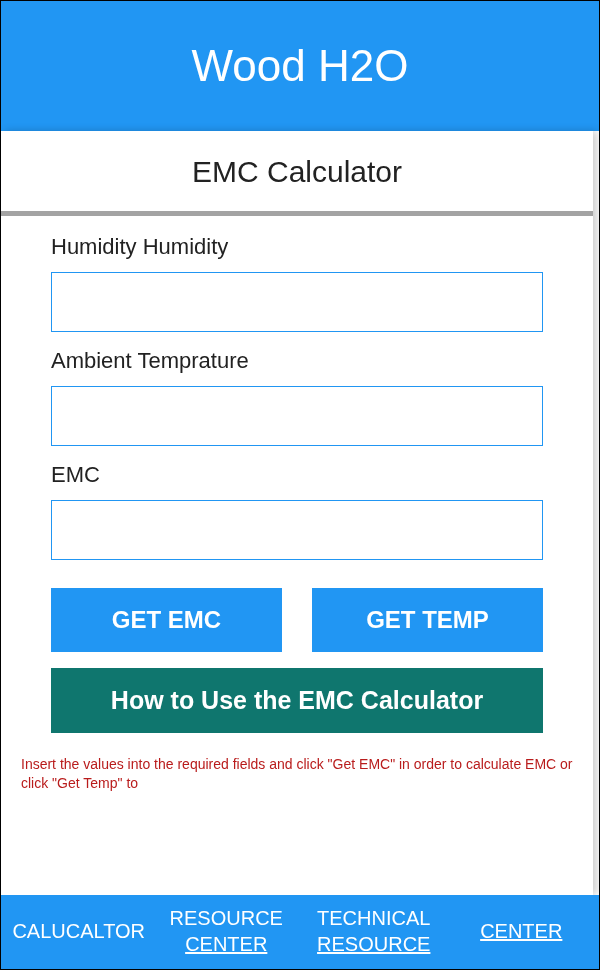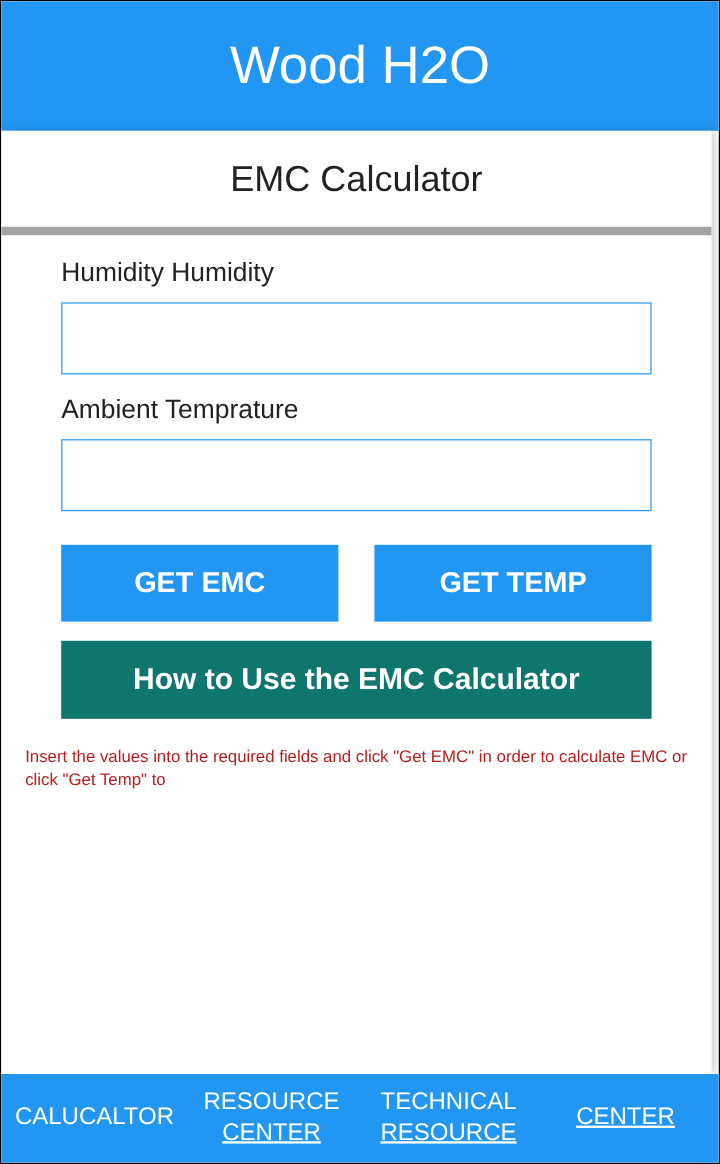--- a/index.html
+++ b/index.html
@@ -14,41 +14,41 @@
       background: #ffffff;
       display: flex;
       flex-direction: column;
       overflow: hidden;
       border: 1px solid #000;
     }
     .header {
       background: #2196f3;
       color: #ffffff;
       text-align: center;
-      padding: 29px 10px;
+      padding: 40px 10px;
       font-size: 44px;
       font-weight: 400;
     }
     .content {
       flex: 1;
       overflow: hidden;
       padding: 0;
       display: flex;
       flex-direction: column;
       background: #fff;
       box-shadow: 4px 0 8px rgba(0,0,0,0.2);
       margin-right: 6px;
     }
     .page-title {
       text-align: center;
       font-size: 30px;
       font-weight: 400;
       color: #222;
       padding: 24px 10px 22px 10px;
-      border-bottom: 7px solid #a3a3a3;
+      border-bottom: 5px solid #a3a3a3;
     }
     .form-area {
       padding: 18px 50px 0 50px;
     }
     .field-group {
       margin-bottom: 16px;
     }
     .field-label {
       font-size: 22px;
       color: #222;
@@ -137,20 +137,24 @@
     <div class="field-group">
       <label class="field-label">Humidity Humidity</label>
       <input class="field-input" type="text" value="" style="">
     </div>
 
     <div class="field-group">
       <label class="field-label">Ambient Temprature</label>
       <input class="field-input" type="text" value="" style="">
     </div>
 
+    <div class="field-group">
+      <label class="field-label">EMC</label>
+      <input class="field-input" type="text" value="" style="">
+    </div>
 
     <div class="button-row">
       <button class="btn-primary">GET EMC</button>
       <button class="btn-primary">GET TEMP</button>
     </div>
 
     <button class="btn-full">How to Use the EMC Calculator</button>
   </div>
 
   <div class="instructions">Insert the values into the required fields and click "Get EMC" in order to calculate EMC or click "Get Temp" to</div>

